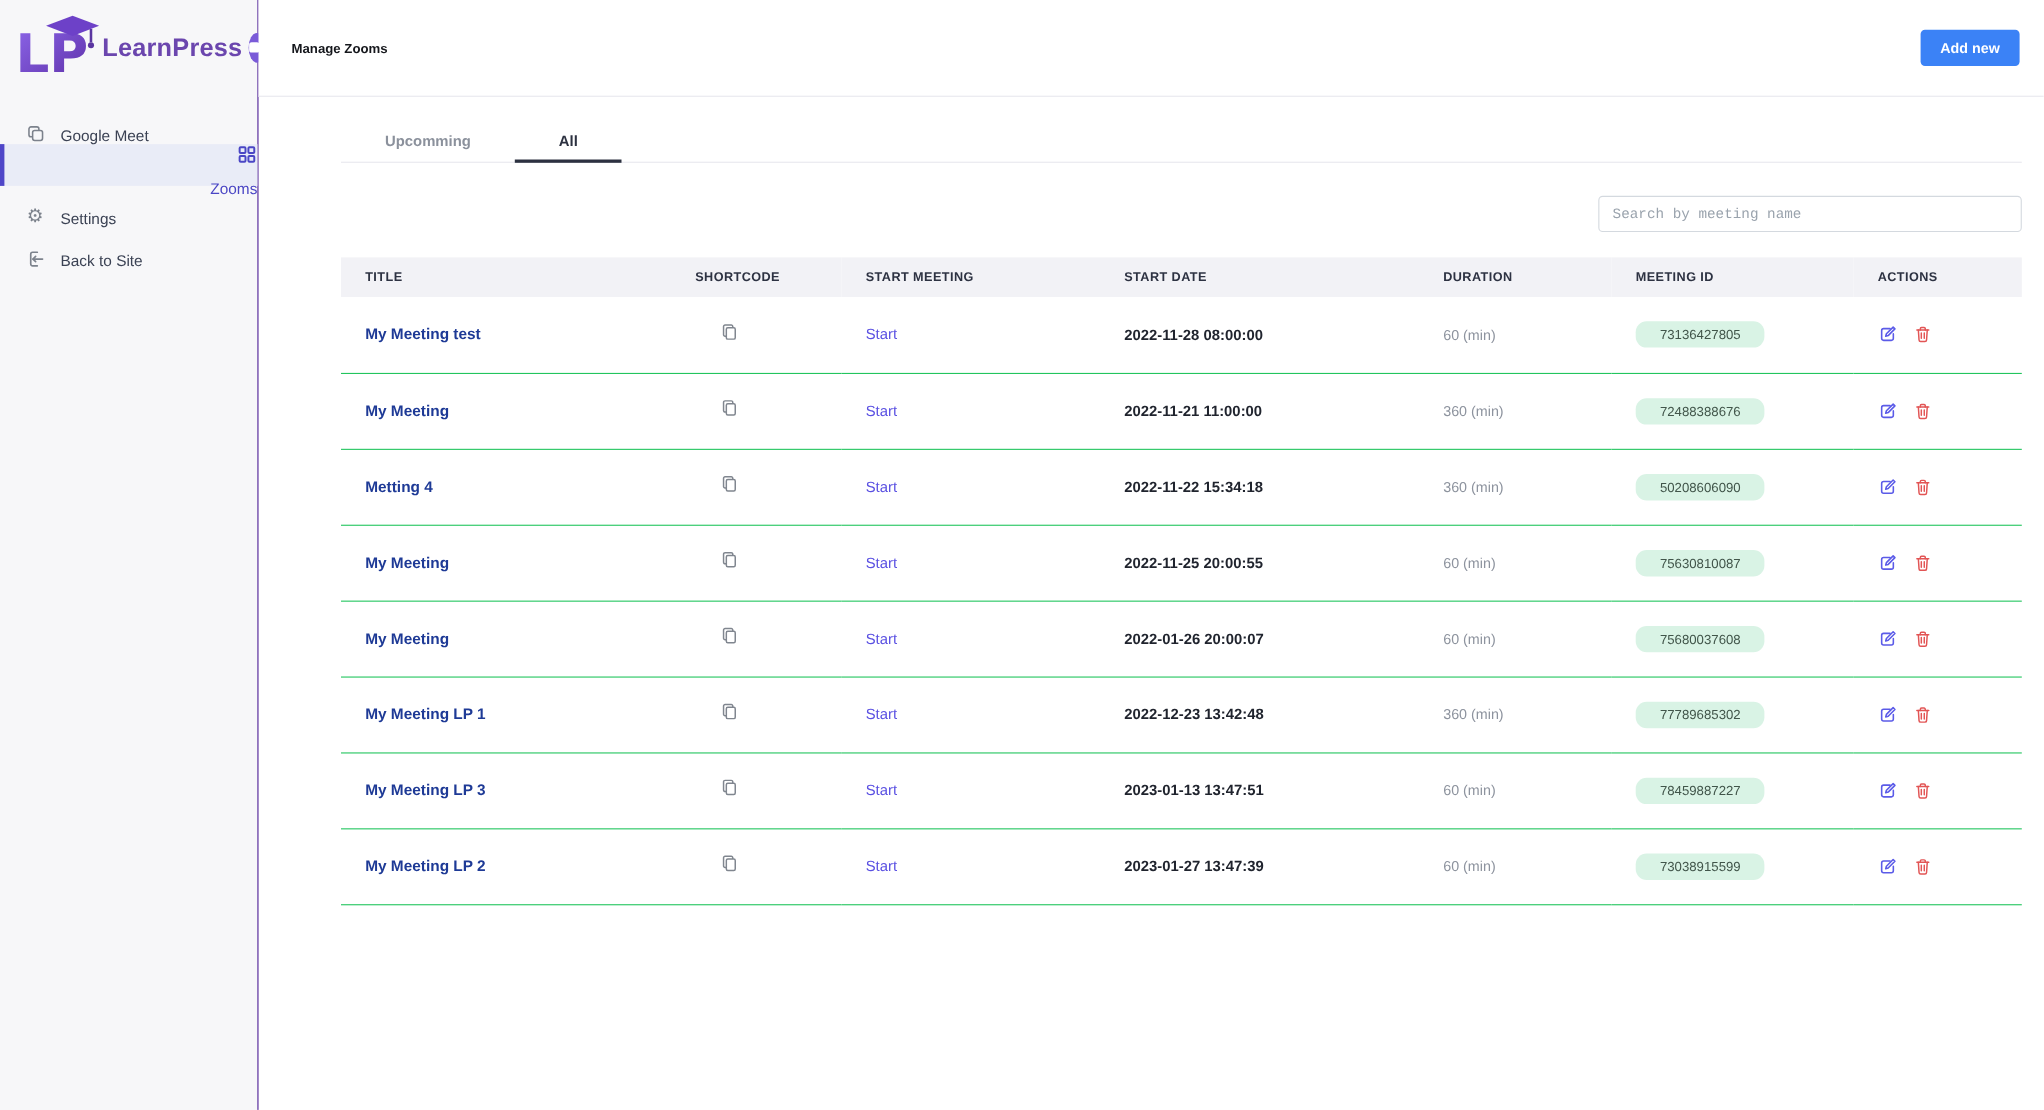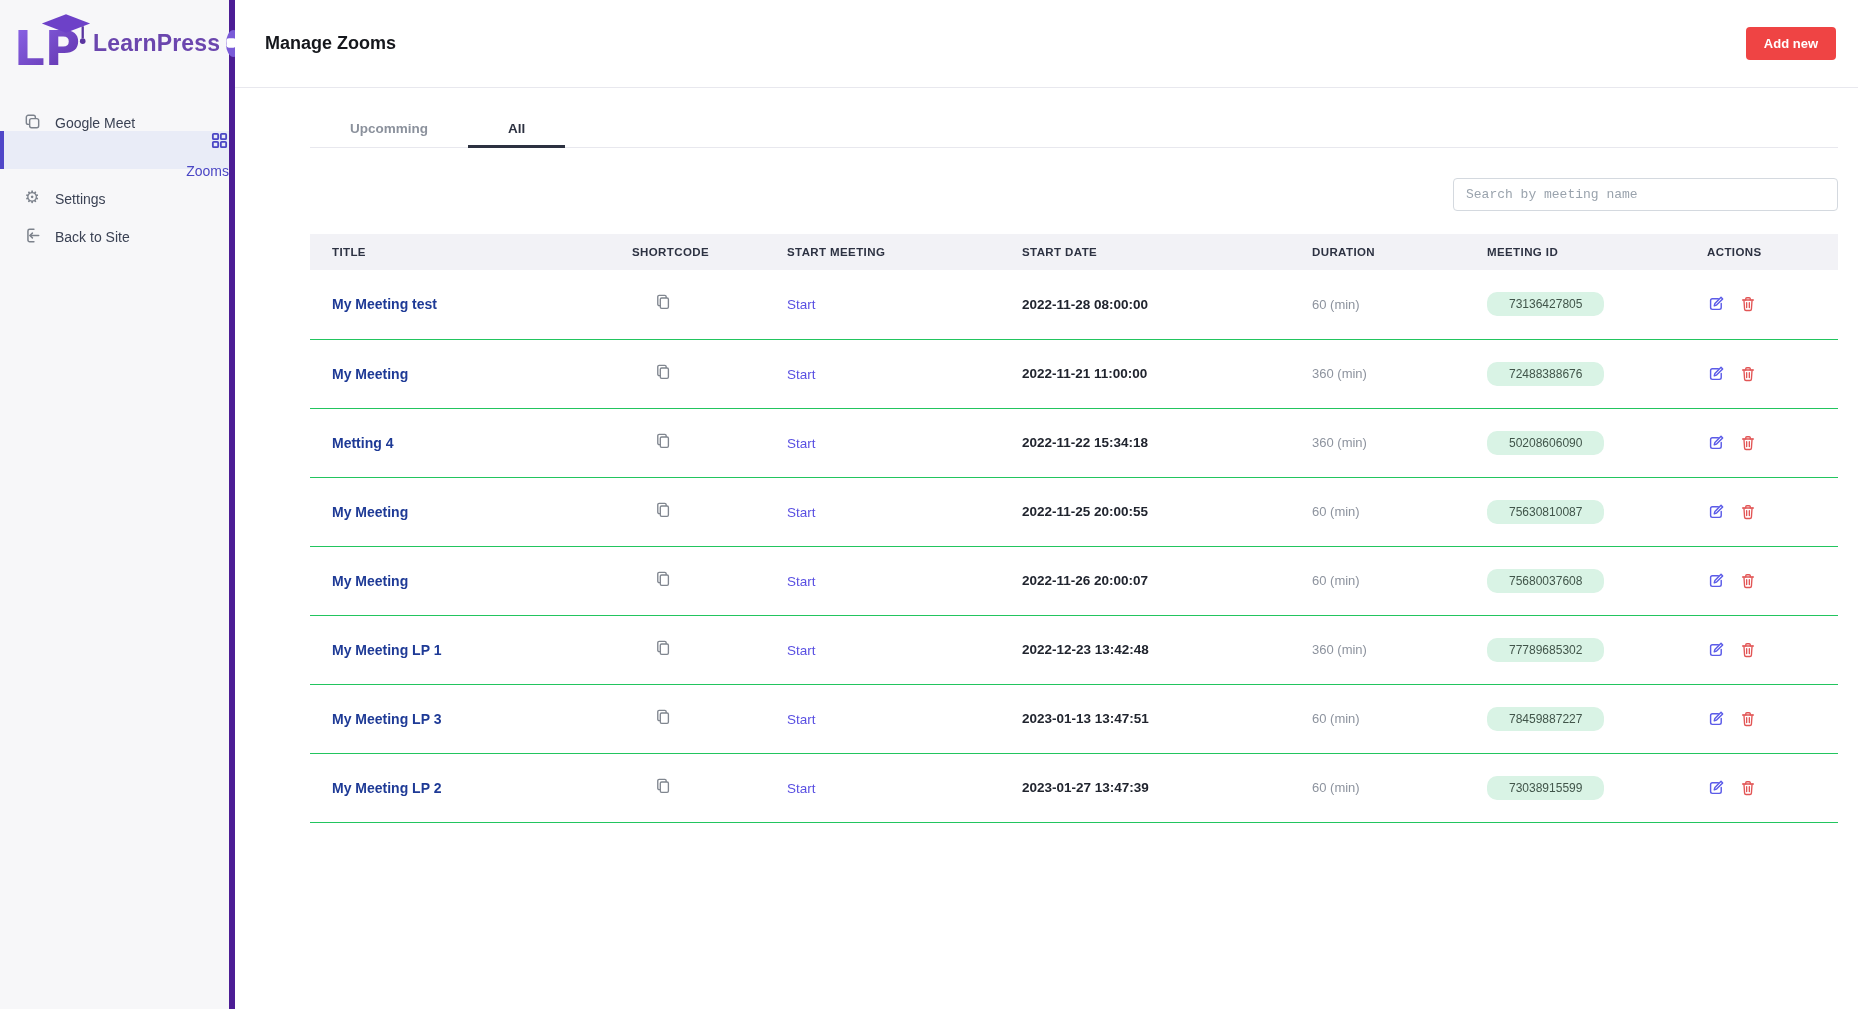--- a/index.html
+++ b/index.html
@@ -4,38 +4,38 @@
 <style>
   * { box-sizing: border-box; }
   html,body { margin:0; padding:0; }
   body {
     width:1858px; height:1009px; overflow:hidden;
     display:flex;
     font-family:"Liberation Sans", sans-serif;
     background:#ffffff; color:#3a4154;
   }
   
-  .sidebar { width:235px; min-width:235px; height:100%; background:#f7f7f9; border-right:6px solid #4c1d95; }
+  .sidebar { width:235px; min-width:235px; height:100%; background:#f7f7f9; border-right:1px solid #4c1d95; }
   .logo-row { display:flex; align-items:center; padding:13px 8px 16px 14px; }
   .logo-lp { flex:0 0 auto; }
   .brand-name { font-size:23px; font-weight:bold; color:#6b46ae; letter-spacing:.2px; margin-left:1px; }
   .logo-badge { width:27px; height:27px; border-radius:50%; background:#7a5bd8; display:flex; align-items:center; justify-content:center; margin-left:6px; }
   .nav { margin-top:4px; }
   .nav-item { display:flex; align-items:flex-end; gap:13px; height:38px; padding-left:18px;
               border-left:4px solid transparent; font-size:14px; color:#3b4254; cursor:pointer; }
   .nav-item .nv-icon { width:20px; height:20px; display:flex; align-items:center; justify-content:center; color:#7c828c; }
   .nav-item.active { background:#e9ecf7; border-left-color:#4f46c8; color:#4a46c5;flex-direction:column; }
   .nav-item.active .nv-icon { color:#4a46c5; }
   .gear-glyph { font-family:"DejaVu Sans", sans-serif; font-size:17px; line-height:1; color:#7c828c; }
   
   .content { flex:1; display:flex; flex-direction:column; }
   .topbar { height:88px; min-height:88px; display:flex; align-items:center; justify-content:space-between;
             padding:0 22px 0 30px; border-bottom:1px solid #e8e8ee; background:#fff; }
-  .page-title { font-size:18px; font-weight:bold; color:#15171c; }
-  .btn-add { background:#ef4444; color:#fff; border:none; border-radius:4px; padding:9px 18px;
+  .page-title { font-size:12px; font-weight:bold; color:#15171c; }
+  .btn-add { background:#3b82f6; color:#fff; border:none; border-radius:4px; padding:9px 18px;
              font-size:13px; font-weight:600; font-family:inherit; cursor:pointer; }
   .tabbar { margin:22px 20px 0 75px; border-bottom:1px solid #e8e8ee; display:flex; }
   .tab { position:relative; padding:11px 40px; font-size:13.5px; font-weight:600; color:#8b919c; cursor:pointer; }
   .tab.active { color:#2c3140; }
   .tab.active::after { content:""; position:absolute; left:0; right:0; bottom:-1px; height:3px; background:#2c3140; }
   .search-row { display:flex; justify-content:flex-end; margin:30px 20px 0 75px; }
   .search-input { width:385px; height:33px; border:1px solid #d4d9df; border-radius:4px; padding:0 12px;
                   font-size:13px; font-family:Liberation Mono, monospace; color:#333; background:#fff; }
   .search-input::placeholder { color:#9aa3ad; }
   
@@ -299,21 +299,21 @@
     <td><a href="#" class="title-link">My Meeting</a></td>
     <td>
       <button class="icon-btn copy-btn">
         <svg width="18" height="18" viewBox="0 0 20 20" fill="none" stroke="#80868f" stroke-width="1.5">
           <rect x="7" y="5.5" width="9" height="11.5" rx="1.5"></rect>
           <path d="M13.5 5.5 V4.2 A1.5 1.5 0 0 0 12 2.7 H5.7 A1.5 1.5 0 0 0 4.2 4.2 V12.5 A1.5 1.5 0 0 0 5.7 14 H7"></path>
         </svg>
       </button>
     </td>
     <td><a href="#" class="start-link">Start</a></td>
-    <td class="c-date">2022-11-26 20:00:07</td>
+    <td class="c-date">2022-01-26 20:00:07</td>
     <td class="c-dur">60 (min)</td>
     <td><span class="badge">75680037608</span></td>
     <td>
       <div class="actions">
         <button class="icon-btn">
           <svg width="18" height="18" viewBox="0 0 20 20" fill="none" stroke="#5b5be8" stroke-width="1.6" stroke-linecap="round" stroke-linejoin="round">
             <path d="M12.5 4.2 H6 a2 2 0 0 0 -2 2 V14 a2 2 0 0 0 2 2 h7.8 a2 2 0 0 0 2 -2 V9.5"></path>
             <path d="M15.6 2.6 l1.8 1.8 L10.6 11.2 l-2.5 .7 .7 -2.5 Z"></path>
           </svg>
         </button>

